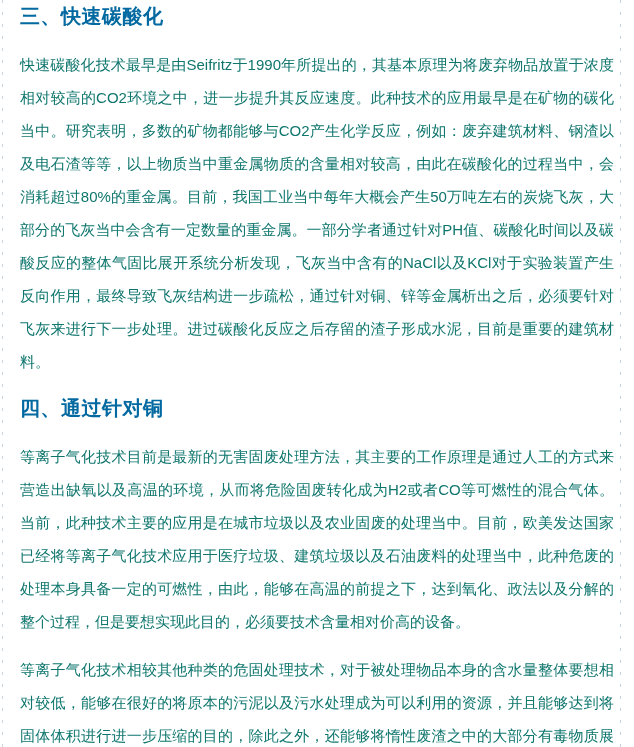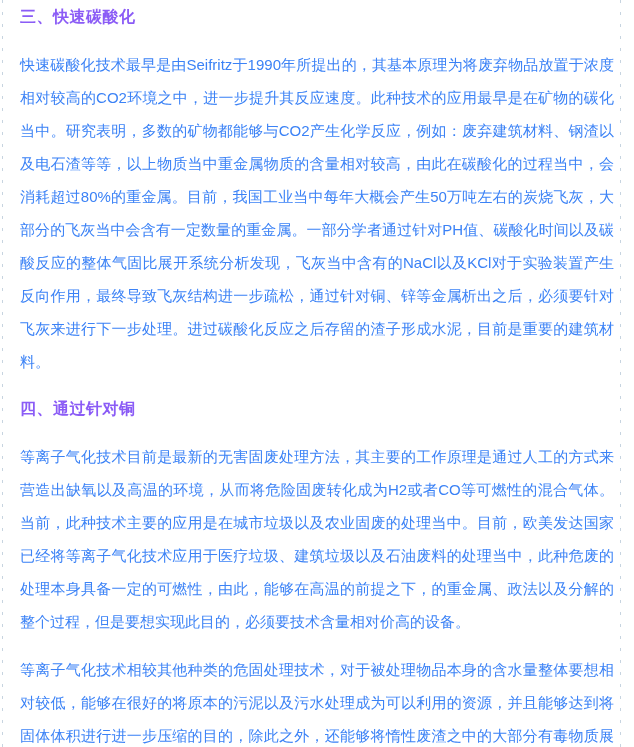--- a/index.html
+++ b/index.html
@@ -26,49 +26,49 @@
     background: repeating-linear-gradient(
       to bottom,
       #c7d4e0 0px, #c7d4e0 3px,
       transparent 3px, transparent 12px
     );
     pointer-events: none;
   }
   .boundary-guide.left  { left: 2px; }
   .boundary-guide.right { left: 620px; }
   h3.doc-heading {
-    font-size: 16px;
+    font-size: 20px;
     line-height: 33px;
     font-weight: bold;
-    color: #8b5cf6;
+    color: #0369a1;
     letter-spacing: 0.5px;
   }
   h3.doc-heading.second { margin-top: 14px; }
   p.doc-paragraph {
     margin-top: 15px;
     font-size: 15px;
     line-height: 33px;
-    color: #3b82f6;
+    color: #0f766e;
     text-align: justify;
     text-justify: inter-ideograph;
     word-break: break-all;
   }
 </style>
 </head>
 <body>
 
 <div class="page">
 
   <div class="boundary-guide left"></div>
   <div class="boundary-guide right"></div>
 
   <div>
     <h3 class="doc-heading">三、快速碳酸化</h3>
     <p class="doc-paragraph">快速碳酸化技术最早是由Seifritz于1990年所提出的，其基本原理为将废弃物品放置于浓度相对较高的CO2环境之中，进一步提升其反应速度。此种技术的应用最早是在矿物的碳化当中。研究表明，多数的矿物都能够与CO2产生化学反应，例如：废弃建筑材料、钢渣以及电石渣等等，以上物质当中重金属物质的含量相对较高，由此在碳酸化的过程当中，会消耗超过80%的重金属。目前，我国工业当中每年大概会产生50万吨左右的炭烧飞灰，大部分的飞灰当中会含有一定数量的重金属。一部分学者通过针对PH值、碳酸化时间以及碳酸反应的整体气固比展开系统分析发现，飞灰当中含有的NaCl以及KCl对于实验装置产生反向作用，最终导致飞灰结构进一步疏松，通过针对铜、锌等金属析出之后，必须要针对飞灰来进行下一步处理。进过碳酸化反应之后存留的渣子形成水泥，目前是重要的建筑材料。</p>
   </div>
 
   <div>
     <h3 class="doc-heading second">四、通过针对铜</h3>
-    <p class="doc-paragraph">等离子气化技术目前是最新的无害固废处理方法，其主要的工作原理是通过人工的方式来营造出缺氧以及高温的环境，从而将危险固废转化成为H2或者CO等可燃性的混合气体。当前，此种技术主要的应用是在城市垃圾以及农业固废的处理当中。目前，欧美发达国家已经将等离子气化技术应用于医疗垃圾、建筑垃圾以及石油废料的处理当中，此种危废的处理本身具备一定的可燃性，由此，能够在高温的前提之下，的重金属、政法以及分解的整个过程，但是要想实现此目的，必须要技术含量相对价高的设备。</p>
+    <p class="doc-paragraph">等离子气化技术目前是最新的无害固废处理方法，其主要的工作原理是通过人工的方式来营造出缺氧以及高温的环境，从而将危险固废转化成为H2或者CO等可燃性的混合气体。当前，此种技术主要的应用是在城市垃圾以及农业固废的处理当中。目前，欧美发达国家已经将等离子气化技术应用于医疗垃圾、建筑垃圾以及石油废料的处理当中，此种危废的处理本身具备一定的可燃性，由此，能够在高温的前提之下，达到氧化、政法以及分解的整个过程，但是要想实现此目的，必须要技术含量相对价高的设备。</p>
     <p class="doc-paragraph">等离子气化技术相较其他种类的危固处理技术，对于被处理物品本身的含水量整体要想相对较低，能够在很好的将原本的污泥以及污水处理成为可以利用的资源，并且能够达到将固体体积进行进一步压缩的目的，除此之外，还能够将惰性废渣之中的大部分有毒物质展开又有有效的修复或者分解。</p>
   </div>
 
 </div>
 
 </body></html>

